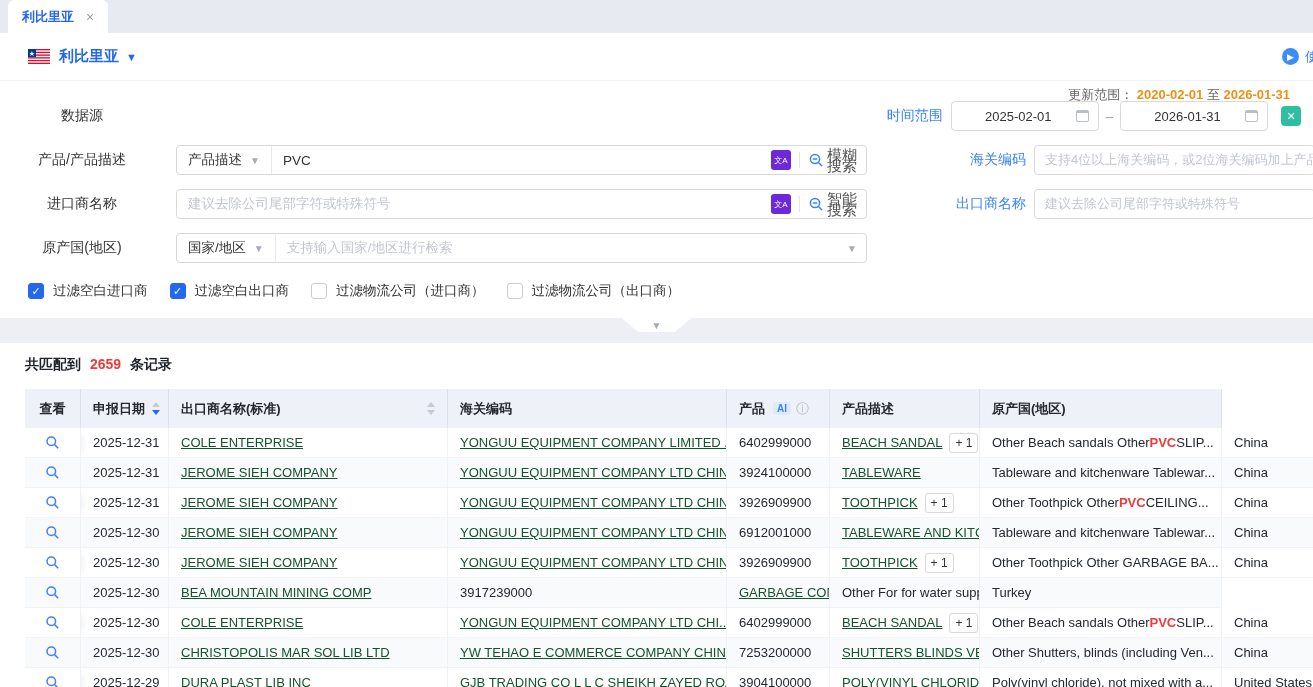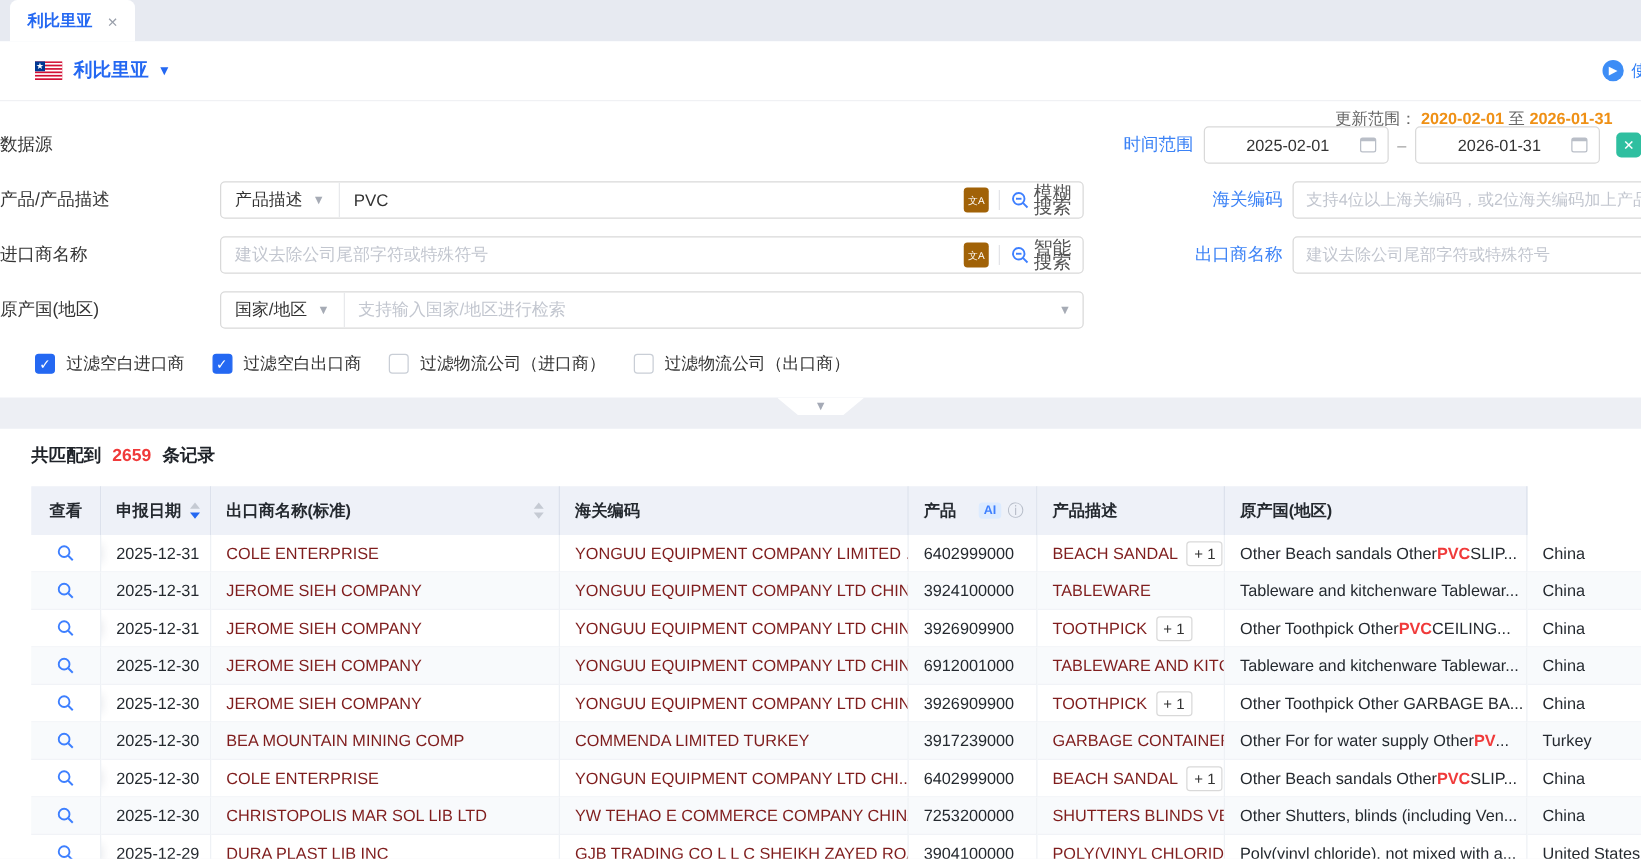--- a/index.html
+++ b/index.html
@@ -17,25 +17,25 @@
   .hdr { background:#fff; height:48px; display:flex; align-items:center; padding:0 0 0 28px;
          border-bottom:1px solid #f0f1f4; }
   .flag { width:22px; height:15px; flex-shrink:0; }
   .country { color:#2468f2; font-weight:bold; font-size:15px; margin-left:9px; }
   .hchev { color:#2468f2; font-size:11px; margin-left:7px; }
   .help { margin-left:auto; margin-right:-44px; display:flex; align-items:center; gap:6px;
           color:#2b7cf6; font-size:13px; white-space:nowrap; }
   .help-ic { width:17px; height:17px; border-radius:50%; background:#3d8df6; color:#fff; font-size:9px;
              display:flex; align-items:center; justify-content:center; }
   
-  .fpanel { background:#fff; position:relative; padding:20px 0 18px 0; }
+  .fpanel { background:#fff; position:relative; padding:20px 12px 18px 0; }
   .update-line { position:absolute; top:5px; right:23px; color:#666; font-size:13px; }
   .update-line b { color:#ef9015; }
   .frow { display:flex; align-items:center; margin:0 0 14px 0; }
-  .flabel { width:176px; flex-shrink:0; text-align:left; padding-right:12px; color:#333; font-size:14px; }
+  .flabel { width:176px; flex-shrink:0; text-align:center; padding-right:12px; color:#333; font-size:14px; }
   .rlabel { width:167px; flex-shrink:0; text-align:right; padding-right:8px; color:#3b82f6; font-size:14px; }
   .seg { display:flex; border:1px solid #d9d9d9; border-radius:4px; overflow:hidden; height:30px; }
   .seg-item { padding:0 15px; line-height:28px; font-size:14px; color:#333; background:#fff; cursor:pointer; }
   .seg-item.active { color:#2468f2; background:#e9f2ff; }
   .seg-item + .seg-item { border-left:1px solid #d9d9d9; }
   .spacer { flex:1; }
   .dinput { width:148px; height:30px; border:1px solid #d9d9d9; border-radius:4px; display:flex;
             align-items:center; padding:0 9px; font-size:13px; color:#333; background:#fff;text-align:center; }
   .dinput .grow { flex:1; }
   .cal { width:13px; height:12px; border:1px solid #b9bec7; border-top:3px solid #b9bec7; border-radius:2px; }
@@ -43,21 +43,21 @@
   .excel { width:20px; height:20px; border-radius:4px; background:#2fbfa0; color:#fff; font-size:11px;
            display:flex; align-items:center; justify-content:center; margin-left:13px; flex-shrink:0; }
   .igroup { display:flex; align-items:center; border:1px solid #d9d9d9; border-radius:4px; height:30px;
             width:691px; flex-shrink:0; background:#fff; }
   .iselect { display:flex; align-items:center; padding:0 11px; font-size:13.5px; color:#333; height:100%;
              border-right:1px solid #e8e9ec; white-space:nowrap; cursor:pointer; }
   .schev { color:#a6abb5; font-size:10px; margin-left:8px; }
   .itext { flex:1; padding:0 11px; font-size:13.5px; color:#333; white-space:nowrap; overflow:hidden; }
   .ph { color:#c2c6cf; }
   .iicons { display:flex; align-items:center; gap:8px; padding:0 9px; flex-shrink:0; }
-  .trans { width:20px; height:20px; border-radius:3px; background:#a16207; color:#fff; font-size:8px;
+  .trans { width:20px; height:20px; border-radius:3px; background:#6d28d9; color:#fff; font-size:8px;
            display:flex; align-items:center; justify-content:center; letter-spacing:0; cursor:pointer; }
   .vdiv { width:1px; height:16px; background:#e3e4e8; }
   .msr { display:flex; align-items:center; gap:3px; cursor:pointer; }
   .mtext { font-size:15px; line-height:11px; color:#555; }
   .rinput { flex:1; height:30px; border:1px solid #d9d9d9; border-radius:4px; display:flex; align-items:center;
             padding:0 10px; font-size:13px; margin-right:-14px; white-space:nowrap; overflow:hidden; background:#fff; }
   .cbrow { display:flex; align-items:center; gap:22px; margin:19px 0 0 28px; font-size:13.5px; color:#333; }
   .cbitem { display:flex; align-items:center; cursor:pointer; }
   .cb { width:16px; height:16px; border-radius:3px; margin-right:9px; border:1px solid #c9ced6; background:#fff;
         display:flex; align-items:center; justify-content:center; }
@@ -72,30 +72,30 @@
   .rtitle { margin:0 0 15px 25px; font-size:14px; font-weight:bold; color:#1f2329; }
   .rtitle .count { color:#f03a3a; margin:0 5px; }
   .grid { display:grid; grid-template-columns:56px 88px 279px 279px 103px 150px 242px 120px; margin-left:25px; }
   .th { background:#eef1f8; height:39px; display:flex; align-items:center; font-weight:bold; font-size:13px;
         color:#24292f; padding:0 12px; border-right:1px solid #dce1ec; white-space:nowrap; overflow:hidden; }
   .th:first-child { justify-content:center; padding:12px; }
   .td { height:30px; display:flex; align-items:center; padding:0 12px; border-right:1px solid #eef1f5;
         border-bottom:1px solid #f1f3f7; white-space:nowrap; overflow:hidden; font-size:13px; color:#24292f; }
   .tr-alt .td { background:#f8fafc; }
   .td.view { justify-content:center; padding:0; box-shadow:8px 0 8px -8px rgba(40,60,90,.14); cursor:pointer; }
-  .link { color:#7f1d1d; cursor:pointer; }
+  .link { color:#14532d; cursor:pointer;text-decoration:underline; }
   .sorter { display:inline-flex; flex-direction:column; gap:3px; margin-left:7px; }
   .car-u { width:0; height:0; border-left:4px solid transparent; border-right:4px solid transparent;
            border-bottom:5px solid #c5cad3; }
   .car-d { width:0; height:0; border-left:4px solid transparent; border-right:4px solid transparent;
            border-top:5px solid #c5cad3; }
   .car-d.act { border-top-color:#2468f2; }
   .sort-right { margin-left:auto; }
   .ai-badge { background:#dcebff; color:#3d7fff; font-size:10px; font-weight:bold; padding:1px 4px;
-              border-radius:3px; margin-left:18px;text-align:right; }
+              border-radius:3px; margin-left:8px;text-align:right; }
   .info { color:#b6bcc8; font-weight:normal; font-size:13px; margin-left:5px; }
   .plus-badge { border:1px solid #d9d9d9; border-radius:3px; padding:0 5px; font-size:12px; color:#333;
                 margin-left:7px; height:20px; line-height:18px; background:#fff; flex-shrink:0; cursor:pointer; }
   .hl { color:#f03a3a; font-weight:bold; }
 </style>
 </head>
 <body>
 
 <div class="tabbar">
   <div class="tab">
@@ -383,21 +383,20 @@
       </div>
       <div class="grid tr-alt">
         <div class="td view">
           <svg width="15" height="15" viewBox="0 0 15 15">
             <circle cx="6.3" cy="6.3" r="4.3" fill="none" stroke="#3d7fff" stroke-width="1.5"></circle>
             <line x1="9.6" y1="9.6" x2="13.2" y2="13.2" stroke="#3d7fff" stroke-width="1.5"></line>
           </svg>
         </div>
         <div class="td">2025-12-30</div>
         <div class="td link">BEA MOUNTAIN MINING COMP</div>
-        <div class="td link">COMMENDA LIMITED TURKEY</div>
         <div class="td">3917239000</div>
         <div class="td">
           <div class="link" style="display: inline;">GARBAGE CONTAINER</div>
         </div>
         <div class="td">
           <span>Other For for water supply Other </span>
           <span class="hl">PV</span>
           <span>...</span>
         </div>
         <div class="td">Turkey</div>

